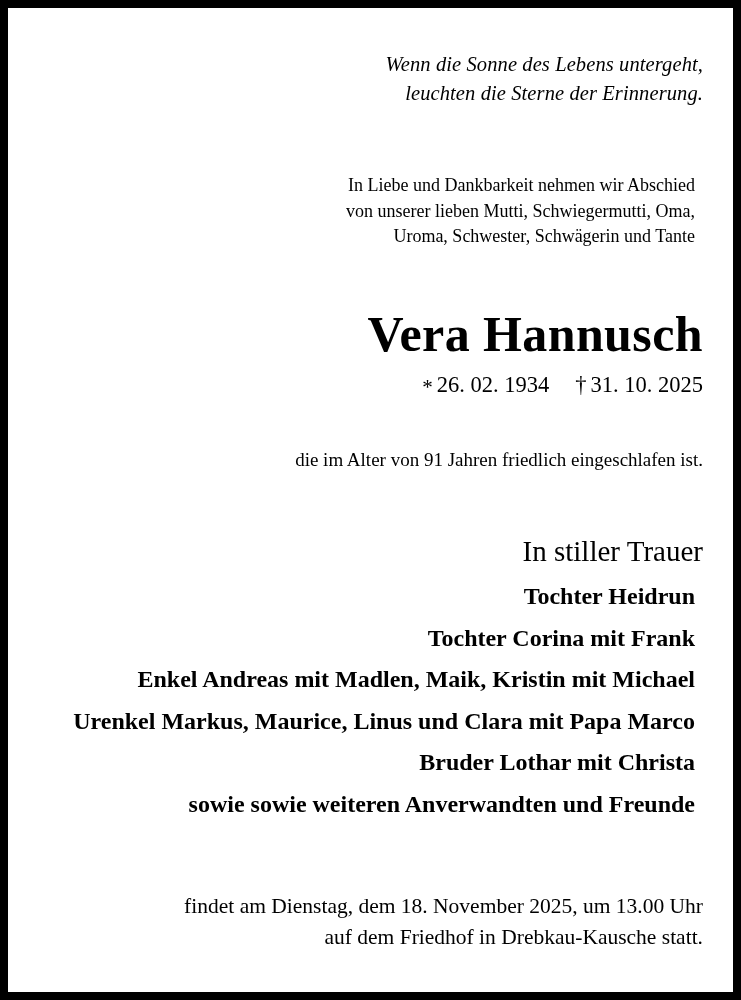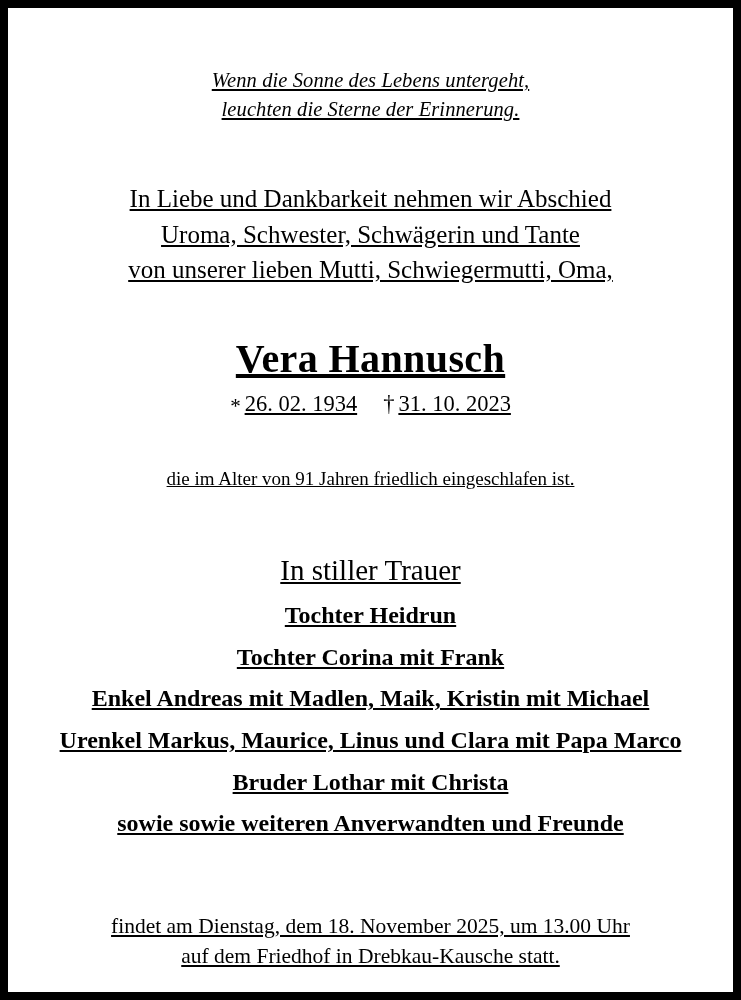--- a/index.html
+++ b/index.html
@@ -22,58 +22,57 @@
     box-sizing: border-box;
     background: #ffffff;
     border: 8px solid #000000;
     overflow: hidden;
   }
 
   .notice-inner {
     box-sizing: border-box;
     width: 100%;
     height: 100%;
-    padding: 54px 30px 24px 30px;
-    text-align: center;
+    padding: 38px 30px 24px 30px;
+    text-align: right;
     display: block;
-    text-decoration: underline;
   }
 
   
   .epigraph {
     font-style: italic;
     font-size: 20.5px;
     line-height: 1.42;
     letter-spacing: 0.1px;
     margin: 0 0 0 0;
     padding-top: 4px;
   }
   .epigraph .vline {
     display: block;
     white-space: nowrap;
   }
 
   
   .intro {
-    font-size: 25px;
+    font-size: 18px;
     line-height: 1.42;
-    margin: 0;
+    margin: 8px;
     padding-top: 57px;
   }
   .intro .tline {
     display: block;
     white-space: nowrap;
   }
 
   
   .name-block {
     padding-top: 50px;
   }
   .deceased-name {
-    font-size: 40px;
+    font-size: 50px;
     font-weight: bold;
     line-height: 1.06;
     letter-spacing: 0.4px;
     margin: 0;
     white-space: nowrap;
   }
   .maiden-name {
     font-size: 21px;
     line-height: 1.3;
     margin: 0;
@@ -146,28 +145,28 @@
 <div class="notice-page">
   <div class="notice-inner">
 
     <div class="epigraph">
       <span class="vline">Wenn die Sonne des Lebens untergeht,</span>
       <span class="vline">leuchten die Sterne der Erinnerung.</span>
     </div>
 
     <div class="intro">
       <span class="tline">In Liebe und Dankbarkeit nehmen wir Abschied</span>
+      <span class="tline">von unserer lieben Mutti, Schwiegermutti, Oma,</span>
       <span class="tline">Uroma, Schwester, Schwägerin und Tante</span>
-      <span class="tline">von unserer lieben Mutti, Schwiegermutti, Oma,</span>
     </div>
 
     <div class="name-block">
       <h1 class="deceased-name">Vera Hannusch</h1>
       <div class="life-dates">
-        <span class="sym sym-star">*</span><span>26. 02. 1934</span><span class="date-gap"></span><span class="sym sym-cross">†</span><span>31. 10. 2023</span>
+        <span class="sym sym-star">*</span><span>26. 02. 1934</span><span class="date-gap"></span><span class="sym sym-cross">†</span><span>31. 10. 2025</span>
       </div>
     </div>
 
     <div class="age-line">die im Alter von 91 Jahren friedlich eingeschlafen ist.</div>
 
     <div class="mourners">
       <div class="mourners-heading">In stiller Trauer</div>
       <div class="mourner-line">Tochter Heidrun</div>
       <div class="mourner-line">Tochter Corina mit Frank</div>
       <div class="mourner-line">Enkel Andreas mit Madlen, Maik, Kristin mit Michael</div>

